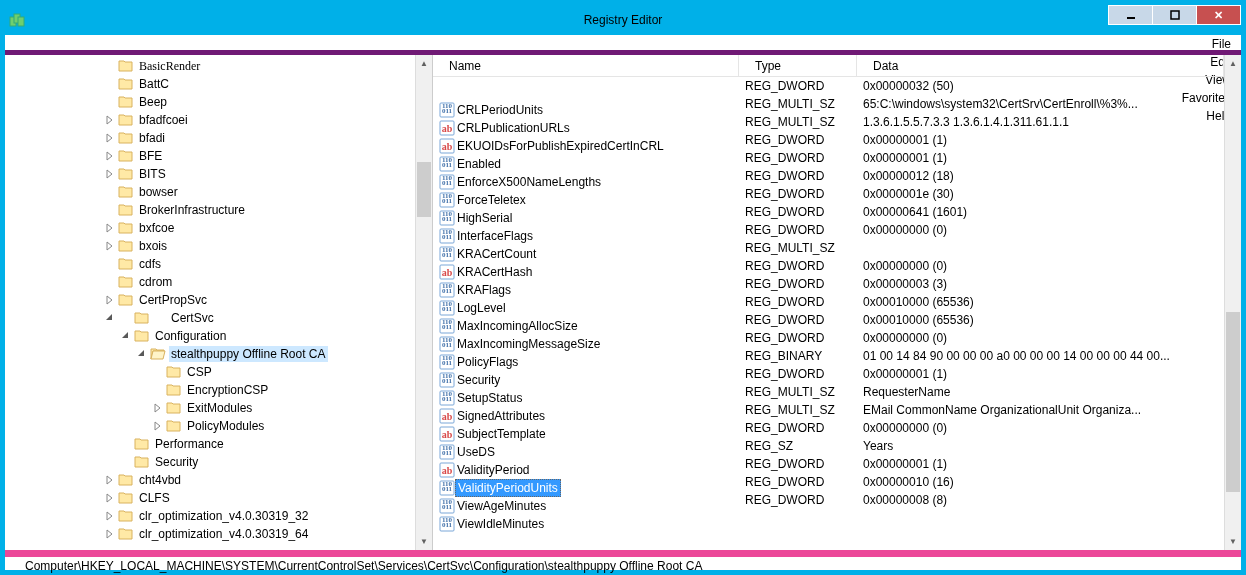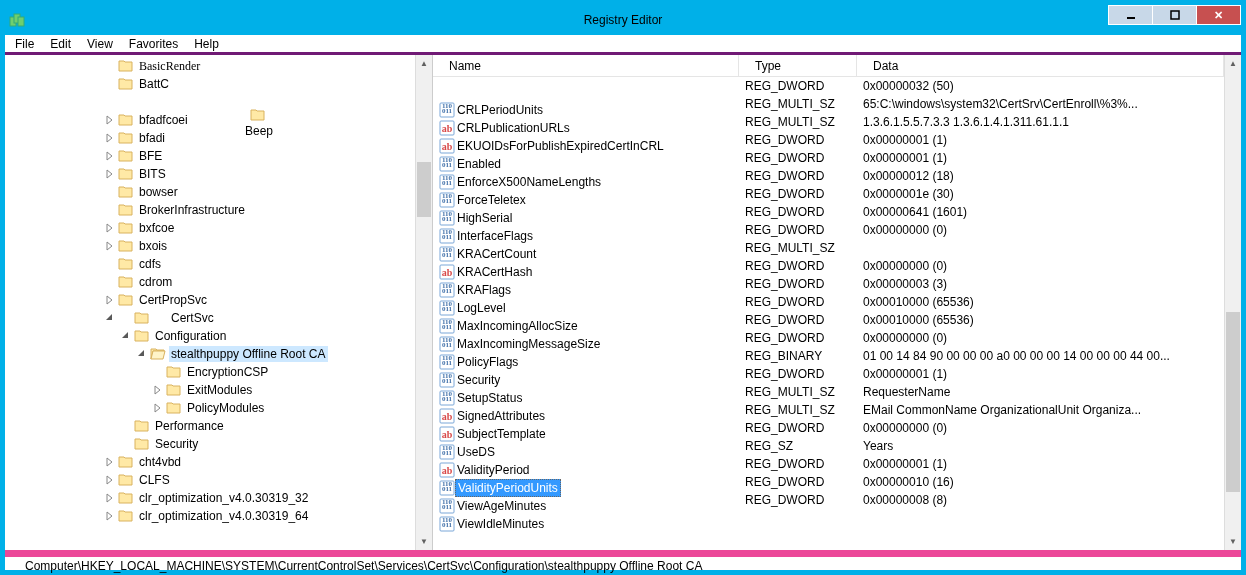--- a/index.html
+++ b/index.html
@@ -55,23 +55,24 @@
     background: #c8d8e8;
     cursor: default;
   }
   .win-btn.close { background: #c75050; color: #fff; border-color:#fff; }
   .win-btn.close .x { font-weight: bold; font-size:11px;}
   
   .menubar {
     height: 20px;
     background: #fff;
     display: flex;
-    align-items: flex-start;
+    align-items: flex-end;
     padding: 0 2px;
-    border-bottom: 3px solid #701a75;
+    border-bottom: 5px solid #701a75;
+    flex-direction: column;
   }
   .menu-item {
     padding: 2px 8px;
     cursor: default;
   }
   
   .body {
     flex: 1;
     display: flex;
     min-height: 0;
@@ -264,21 +265,21 @@
           </div>
           <div class="tree-row" style="padding-left: 96px;">
             <span class="expander"></span>
             <span class="folder-icon">
               <svg width="16" height="16">
                 <use href="#folder-closed"></use>
               </svg>
             </span>
             <span class="tree-label">BattC</span>
           </div>
-          <div class="tree-row" style="padding-left: 96px; flex-direction: column;">
+          <div class="tree-row" style="padding-left: 96px;">
             <span class="expander"></span>
             <span class="folder-icon">
               <svg width="16" height="16">
                 <use href="#folder-closed"></use>
               </svg>
             </span>
             <span class="tree-label">Beep</span>
           </div>
           <div class="tree-row" style="padding-left: 96px;">
             <span class="expander">
@@ -438,20 +439,29 @@
               <svg width="10" height="10">
                 <path d="M7 7 L1 7 L7 1 Z" fill="#595959"></path>
               </svg>
             </span>
             <span class="folder-icon">
               <svg width="16" height="16">
                 <use href="#folder-open"></use>
               </svg>
             </span>
             <span class="tree-label">stealthpuppy Offline Root CA</span>
+          </div>
+          <div class="tree-row" style="padding-left: 144px;">
+            <span class="expander"></span>
+            <span class="folder-icon">
+              <svg width="16" height="16">
+                <use href="#folder-closed"></use>
+              </svg>
+            </span>
+            <span class="tree-label">CSP</span>
           </div>
           <div class="tree-row" style="padding-left: 144px;">
             <span class="expander"></span>
             <span class="folder-icon">
               <svg width="16" height="16">
                 <use href="#folder-closed"></use>
               </svg>
             </span>
             <span class="tree-label">EncryptionCSP</span>
           </div>

